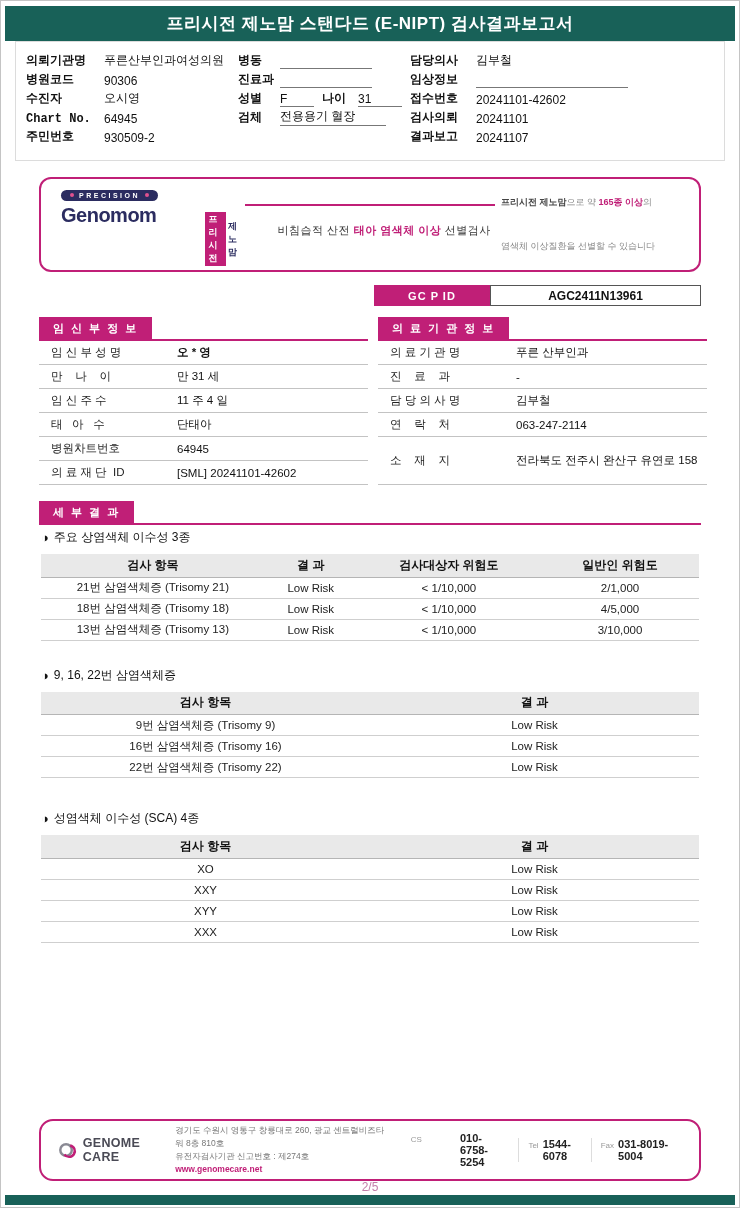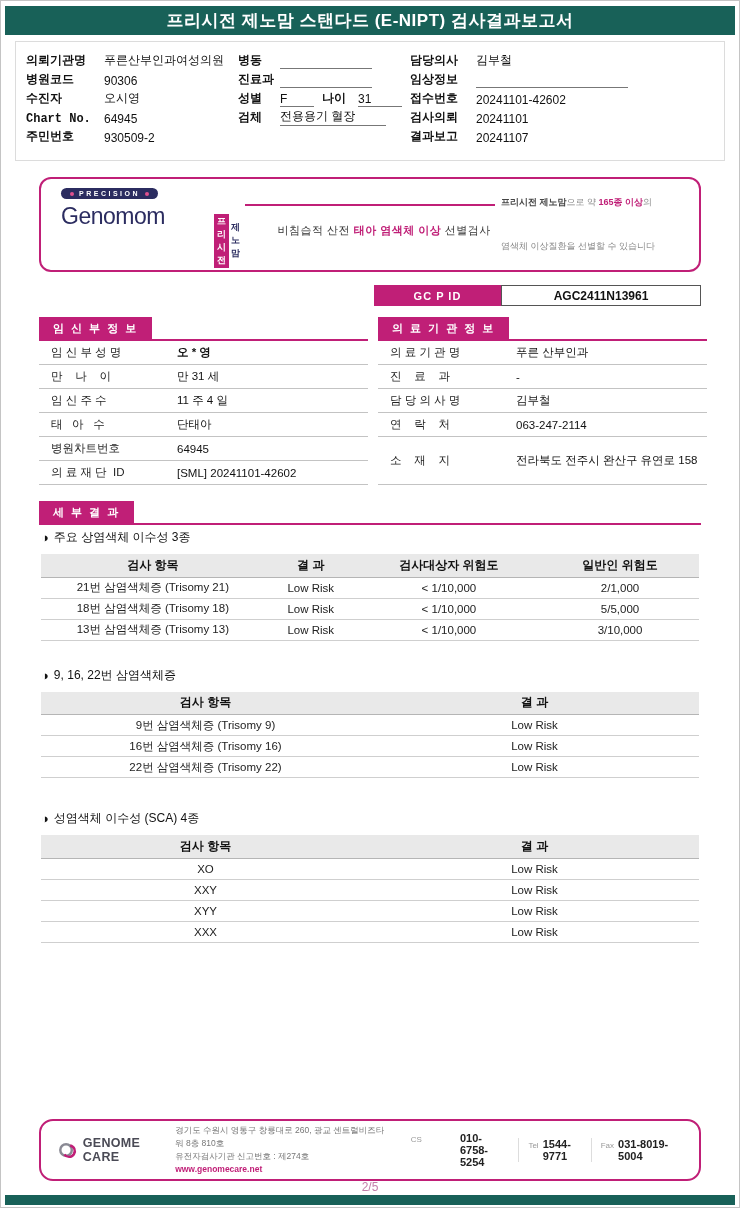--- a/index.html
+++ b/index.html
@@ -1,21 +1,21 @@
 <!DOCTYPE html>
 <html lang="ko" style="--accent: #C01F77; --teal: #186158; --navy: #2B2C60; --thead: #E9E9E9; --pagenum: #C27FA9;"><head>
 <meta charset="utf-8">
 <style>
   * { margin:0; padding:0; box-sizing:border-box; }
   :root { --accent:#C01F77; --teal:#186158; --navy:#2B2C60; --thead:#E9E9E9; --pagenum:#C27FA9; }
   body { font-family:"Liberation Sans","DejaVu Sans",sans-serif; background:#eee; }
   .page { width:740px; height:1208px; background:#fff; border:1px solid #c4c4c4; position:relative; margin:0 auto; overflow:hidden; }
 
   
-  .top-bar { position:absolute; top:5px; left:4px; right:4px; height:29px; background:var(--teal);
+  .top-bar { position:absolute; top:5px; left:4px; right:4px; height:35px; background:var(--teal);
              color:#fff; display:flex; align-items:center; justify-content:center;
              font-size:17px; font-weight:bold; letter-spacing:.5px; }
 
   
   .patient-header { position:absolute; top:40px; left:14px; right:14px; height:120px;
                     border:1px solid #dcdcdc; display:flex; padding:8px 10px; font-size:12px; color:#111; }
   .ph-col { display:flex; flex-direction:column; }
   .ph-col1 { width:212px; }
   .ph-col2 { width:172px; }
   .ph-col3 { flex:1; }
@@ -31,35 +31,35 @@
 
   
   .report-card { position:absolute; top:176px; left:38px; right:38px; height:95px;
                  border:2px solid var(--accent); border-radius:12px;
                  display:flex; align-items:center; padding:0 20px; background:#fff; }
   .logo-block { width:178px; }
   .precision-badge { display:inline-flex; align-items:center; gap:5px; background:var(--navy); color:#fff;
                      font-size:7px; font-weight:bold; letter-spacing:2.5px; padding:2px 9px; border-radius:8px; }
   .precision-badge .dot { width:4px; height:4px; border-radius:50%; background:#E0518E; display:inline-block; }
   .brand-line { margin-top:3px; display:flex; align-items:baseline; gap:5px; }
-  .brand { font-size:23px; font-weight:normal; color:var(--navy); letter-spacing:-0.5px; }
+  .brand { font-size:20px; font-weight:bold; color:var(--navy); letter-spacing:-0.5px; }
   .brand-kr { font-size:9px; display:inline-flex; align-items:center;padding-left:44px; }
   .kr-pink { background:var(--accent); color:#fff; font-weight:bold; padding:1px 3px; }
   .kr-dark { color:var(--navy); font-weight:bold; padding-left:2px; }
   .title-block { flex:1; text-align:center; }
   .rc-title { font-size:27px; font-weight:bold; color:#111; letter-spacing:7px; white-space:pre; }
   .rc-rule { width:250px; height:2px; background:var(--accent); margin:4px auto 5px; }
   .rc-subtitle { font-size:11px; color:#333; letter-spacing:.5px; white-space:pre; }
   .rc-subtitle .pink, .tag-pink { color:var(--accent); font-weight:bold; }
   .tagline-block { width:178px; font-size:9px; color:#888; line-height:1.65; white-space:pre-wrap; }
   .tag-bold { color:#444; font-weight:bold; }
 
   
   .gcpid-row { position:absolute; top:284px; right:38px; width:327px; height:21px; display:flex; }
-  .gcpid-label { width:127px; background:var(--accent); color:#fff; font-weight:bold; font-size:11px;
+  .gcpid-label { width:116px; background:var(--accent); color:#fff; font-weight:bold; font-size:11px;
                  display:flex; align-items:center; justify-content:center; letter-spacing:1px; }
   .gcpid-value { flex:1; border:1px solid #555; background:#fff; display:flex; align-items:center;
                  justify-content:center; font-weight:bold; font-size:12px; color:#111; }
 
   
   .info-tables { position:absolute; top:316px; left:38px; right:32px; display:flex; gap:10px; }
   .info-table { flex:1; }
   .info-head { border-bottom:2px solid var(--accent); }
   .info-head-box { display:inline-block; background:var(--accent); color:#fff; font-size:11px; font-weight:bold;
                    letter-spacing:2px; padding:4px 14px 3px; white-space:pre; }
@@ -294,21 +294,21 @@
         <tr>
           <td>21번 삼염색체증 (Trisomy 21)</td>
           <td>Low Risk</td>
           <td>&lt; 1/10,000</td>
           <td>2/1,000</td>
         </tr>
         <tr>
           <td>18번 삼염색체증 (Trisomy 18)</td>
           <td>Low Risk</td>
           <td>&lt; 1/10,000</td>
-          <td>5/5,000</td>
+          <td>4/5,000</td>
         </tr>
         <tr>
           <td>13번 삼염색체증 (Trisomy 13)</td>
           <td>Low Risk</td>
           <td>&lt; 1/10,000</td>
           <td>3/10,000</td>
         </tr>
       </tbody>
     </table>
 
@@ -392,21 +392,21 @@
       <div>유전자검사기관 신고번호 : 제274호</div>
       <div class="f-site">www.genomecare.net</div>
     </div>
     <div class="f-contacts">
       <span class="f-contact">
         <span class="c-label">CS</span>
         <span class="c-num">010-6758-5254</span>
       </span>
       <span class="f-contact">
         <span class="c-label">Tel</span>
-        <span class="c-num">1544-9771</span>
+        <span class="c-num">1544-6078</span>
       </span>
       <span class="f-contact">
         <span class="c-label">Fax</span>
         <span class="c-num">031-8019-5004</span>
       </span>
     </div>
   </div>
 
   <div class="page-num">2/5</div>
   <div class="bottom-bar"></div>

